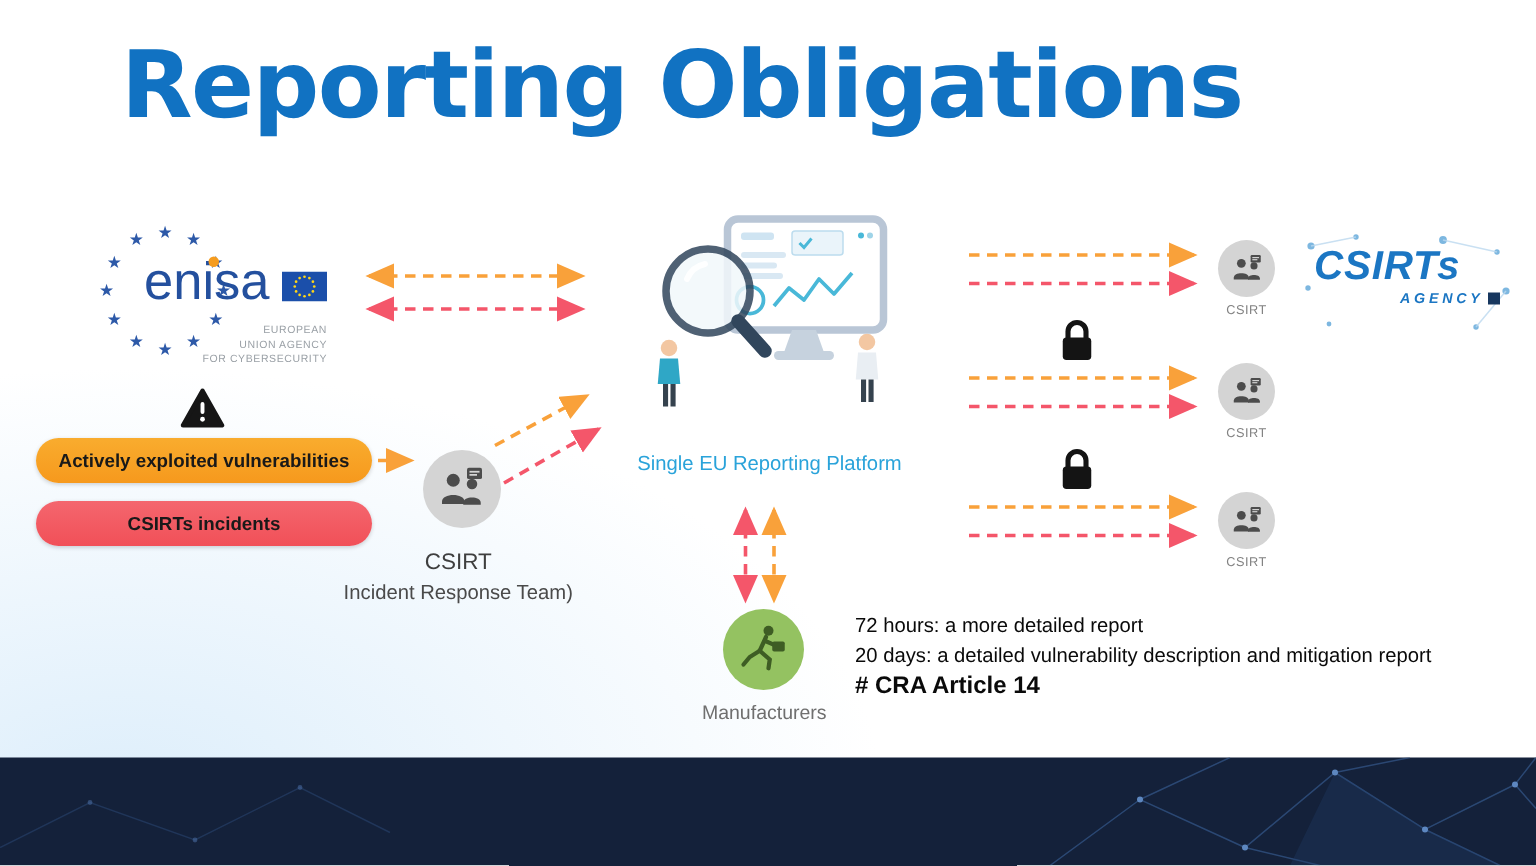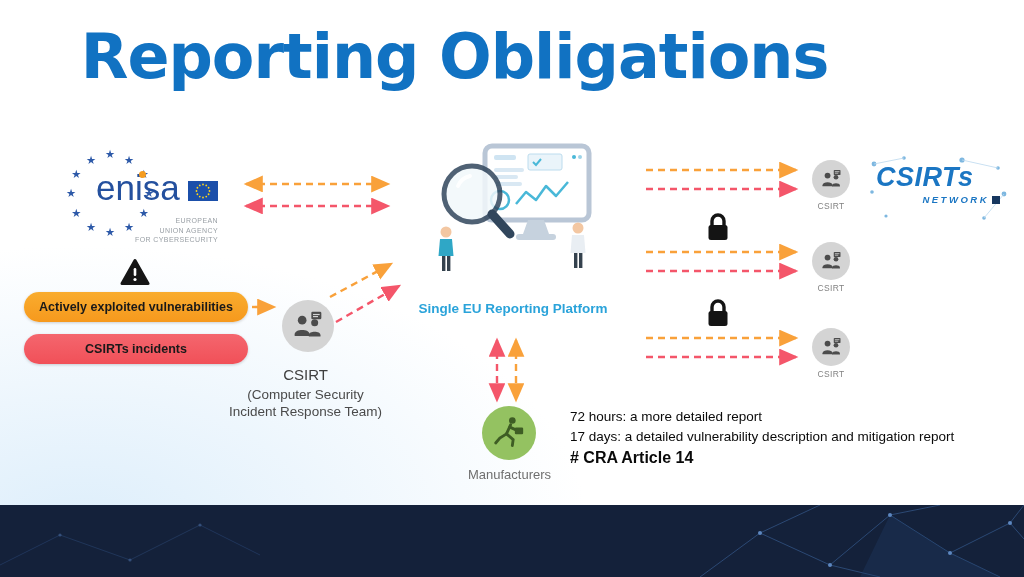--- a/index.html
+++ b/index.html
@@ -36,21 +36,21 @@
   .gray-circle{border-radius:50%;background:#d4d4d4;display:flex;align-items:center;justify-content:center;}
   .main-csirt{position:absolute;left:282px;top:300px;width:52px;height:52px;}
   .main-csirt svg{width:40px;height:40px;}
 
   .csirt-main-label{position:absolute;left:198px;top:366px;width:215px;text-align:center;color:#3f3f3f;}
   .csirt-name{font-size:15px;margin-bottom:3px;}
   .csirt-sub{font-size:13.5px;line-height:17px;color:#4a4a4a;}
 
   .platform-illo{position:absolute;left:428px;top:140px;width:175px;height:148px;}
   .platform-label{position:absolute;left:408px;top:301px;width:210px;text-align:center;
-    font-size:13.5px;font-weight:bold;color:#2aa3da;}
+    font-size:13.5px;font-weight:normal;color:#2aa3da;}
 
   .green-circle{position:absolute;left:482px;top:406px;width:54px;height:54px;border-radius:50%;
     background:#94c261;display:flex;align-items:center;justify-content:center;}
   .green-circle svg{width:40px;height:40px;}
   .manufacturers-label{position:absolute;left:437px;top:467px;width:145px;text-align:center;
     font-size:13px;color:#6f6f6f;}
 
   .notes{position:absolute;left:570px;top:407px;width:440px;color:#0a0a0a;}
   .note-line{font-size:13.5px;line-height:19.5px;}
   .note-ref{font-size:16px;font-weight:bold;margin-top:3px;}
@@ -172,21 +172,20 @@
   <div class="pill pill-orange">Actively exploited vulnerabilities</div>
   <div class="pill pill-red">CSIRTs incidents</div>
 
   <div class="gray-circle main-csirt">
     <svg viewBox="0 0 48 48">
         <use href="#glyph-team"></use>
       </svg>
   </div>
   <div class="csirt-main-label">
     <div class="csirt-name">CSIRT</div>
-    <div class="csirt-sub">(Computer Security</div>
     <div class="csirt-sub">Incident Response Team)</div>
   </div>
 
   <div class="platform-illo">
     <svg viewBox="0 0 175 148" width="175" height="148">
       <rect x="57" y="6" width="104" height="74" rx="7" fill="#ffffff" stroke="#b9c6d6" stroke-width="5"></rect>
       <rect x="66" y="15" width="22" height="5" rx="2" fill="#cfe4f2"></rect>
       <circle cx="146" cy="17" r="2" fill="#49b8d8"></circle>
         <circle cx="152" cy="17" r="2" fill="#9fd4e8"></circle>
       <rect x="100" y="14" width="34" height="16" rx="2" fill="#eaf4fa" stroke="#bcdcee"></rect>
@@ -222,21 +221,21 @@
         <path d="M21,25 L29,32 L28,39"></path>
         <path d="M21,25 L13,30 L8,36"></path>
       </g>
       <rect x="31" y="17.5" width="10" height="8" rx="1.5" fill="#3e5d24"></rect>
     </svg>
   </div>
   <div class="manufacturers-label">Manufacturers</div>
 
   <div class="notes">
     <div class="note-line">72 hours: a more detailed report</div>
-    <div class="note-line">17 days: a detailed vulnerability description and mitigation report</div>
+    <div class="note-line">20 days: a detailed vulnerability description and mitigation report</div>
     <div class="note-ref"># CRA Article 14</div>
   </div>
 
   <div class="node node1">
     <div class="gray-circle">
       <svg viewBox="0 0 48 48">
           <use href="#glyph-team"></use>
         </svg>
     </div>
     <div class="node-label">CSIRT</div>
@@ -284,21 +283,21 @@
           <circle cx="118" cy="64" r="1.8"></circle>
       </g>
       <g stroke="#bcd9ef" stroke-width="1" opacity="0.8">
         <line x1="8" y1="10" x2="38" y2="4"></line>
           <line x1="96" y1="6" x2="132" y2="14"></line>
         <line x1="138" y1="40" x2="118" y2="64"></line>
       </g>
     </svg>
     <div class="net-title">CSIRTs</div>
     <div class="net-sub">
-      <span>NETWORK</span><i class="net-square"></i>
+      <span>AGENCY</span><i class="net-square"></i>
     </div>
   </div>
 
   <footer class="footer">
     <svg class="footer-mesh" viewBox="0 0 1024 72" preserveAspectRatio="none">
       <g stroke="#35598c" stroke-width="1" fill="none" opacity="0.7">
         <path d="M700,72 L760,28 L830,60 L890,10 L950,48 L1010,18 L1024,34"></path>
         <path d="M760,28 L820,0 M830,60 L880,72 M890,10 L940,0 M950,48 L1000,72 M1010,18 L1024,0"></path>
       </g>
       <path d="M890,10 L950,48 L1000,72 L860,72 Z" fill="#1f3d68" opacity="0.35"></path>

